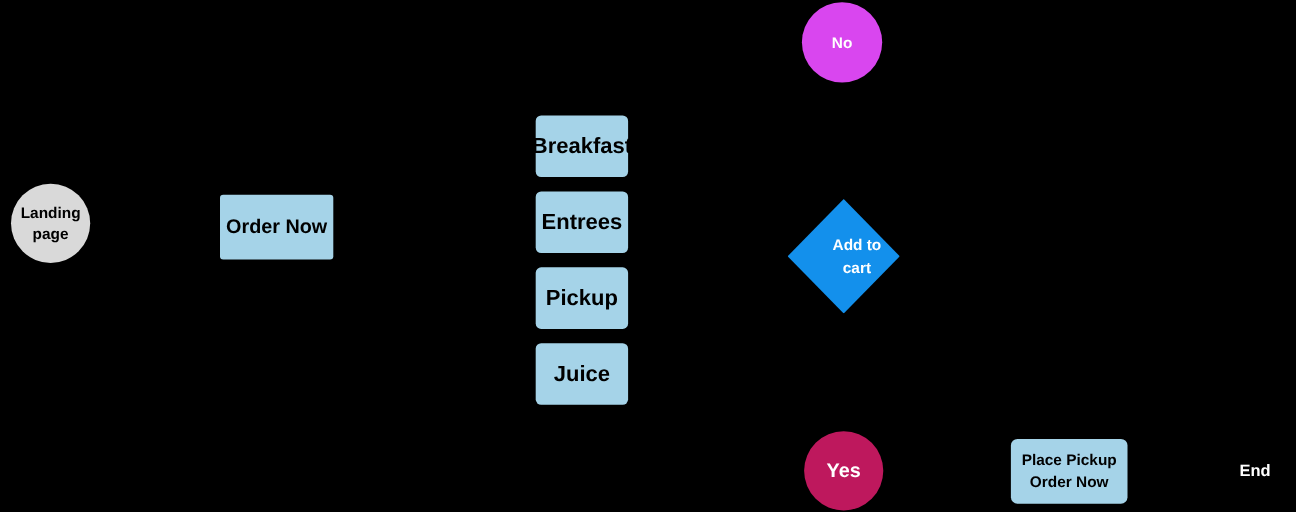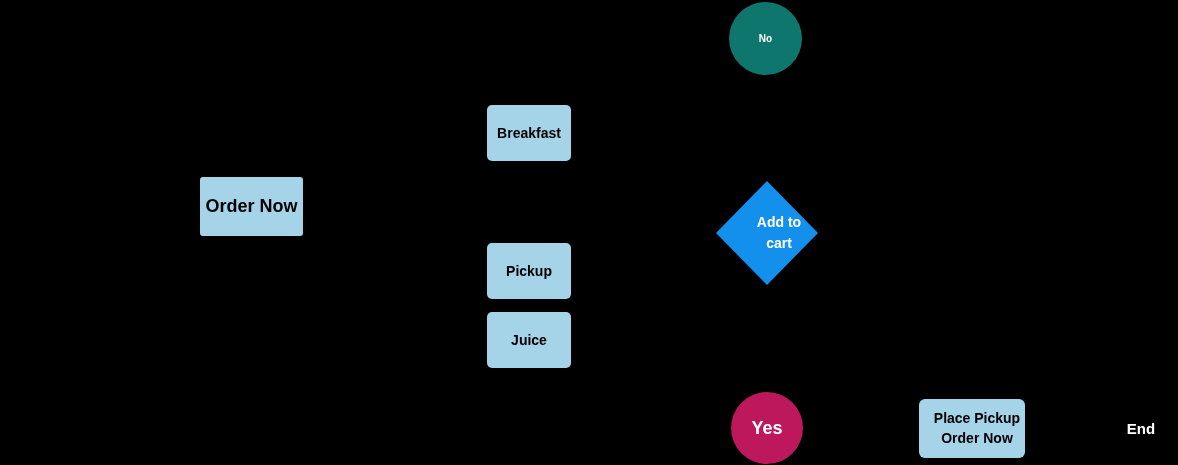--- a/index.html
+++ b/index.html
@@ -30,70 +30,76 @@
   }
   .landing .lbl { max-width: 60px; }
 
   .order-now {
     left: 200px; top: 177px; width: 103px; height: 59px;
     border-radius: 3px; font-size: 18px;
   }
 
   .menu {
     left: 487px; width: 84px; height: 56px;
-    border-radius: 5px; font-size: 14px;
+    border-radius: 5px; font-size: 20px;
   }
   .menu-1 { top: 105px; }
   .menu-2 { top: 174px; }
   .menu-3 { top: 243px; }
   .menu-4 { top: 312px; }
 
   .no {
     left: 729px; top: 2px; width: 73px; height: 73px;
-    background: #0f766e; color: #fff; font-size: 10px;
+    background: #d946ef; color: #fff; font-size: 14px;
   }
 
   .diamond {
     left: 716px; top: 181px; width: 102px; height: 104px;
     background: #1390ec; color: #fff;
     clip-path: polygon(50% 0, 100% 50%, 50% 100%, 0 50%);
     font-size: 14px; line-height: 1.5;
   }
   .diamond .lbl { max-width: 58px; margin-left: 24px; }
 
   .yes {
     left: 731px; top: 392px; width: 72px; height: 72px;
     background: #be185d; color: #fff; font-size: 18px;
   }
 
   .pickup {
     left: 919px; top: 399px; width: 106px; height: 59px;
-    border-radius: 6px; font-size: 14px; line-height: 1.4; justify-content: flex-end;
+    border-radius: 6px; font-size: 14px; line-height: 1.4;
   }
   .pickup .lbl { max-width: 96px; }
 
   .end {
     left: 1118px; top: 418px; width: 46px; height: 20px;
     color: #ffffff; font-size: 15px;
   }
 </style>
 </head>
 <body>
 
 <div class="canvas">
 
+  <div class="node circle landing">
+    <span class="lbl">Landing page</span>
+  </div>
 
   <div class="node proc order-now">
     <span class="lbl">Order Now</span>
   </div>
 
   <div class="node proc menu menu-1">
     <span class="lbl">Breakfast</span>
   </div>
 
+  <div class="node proc menu menu-2">
+    <span class="lbl">Entrees</span>
+  </div>
 
   <div class="node proc menu menu-3">
     <span class="lbl">Pickup</span>
   </div>
 
   <div class="node proc menu menu-4">
     <span class="lbl">Juice</span>
   </div>
 
   <div class="node circle no">

